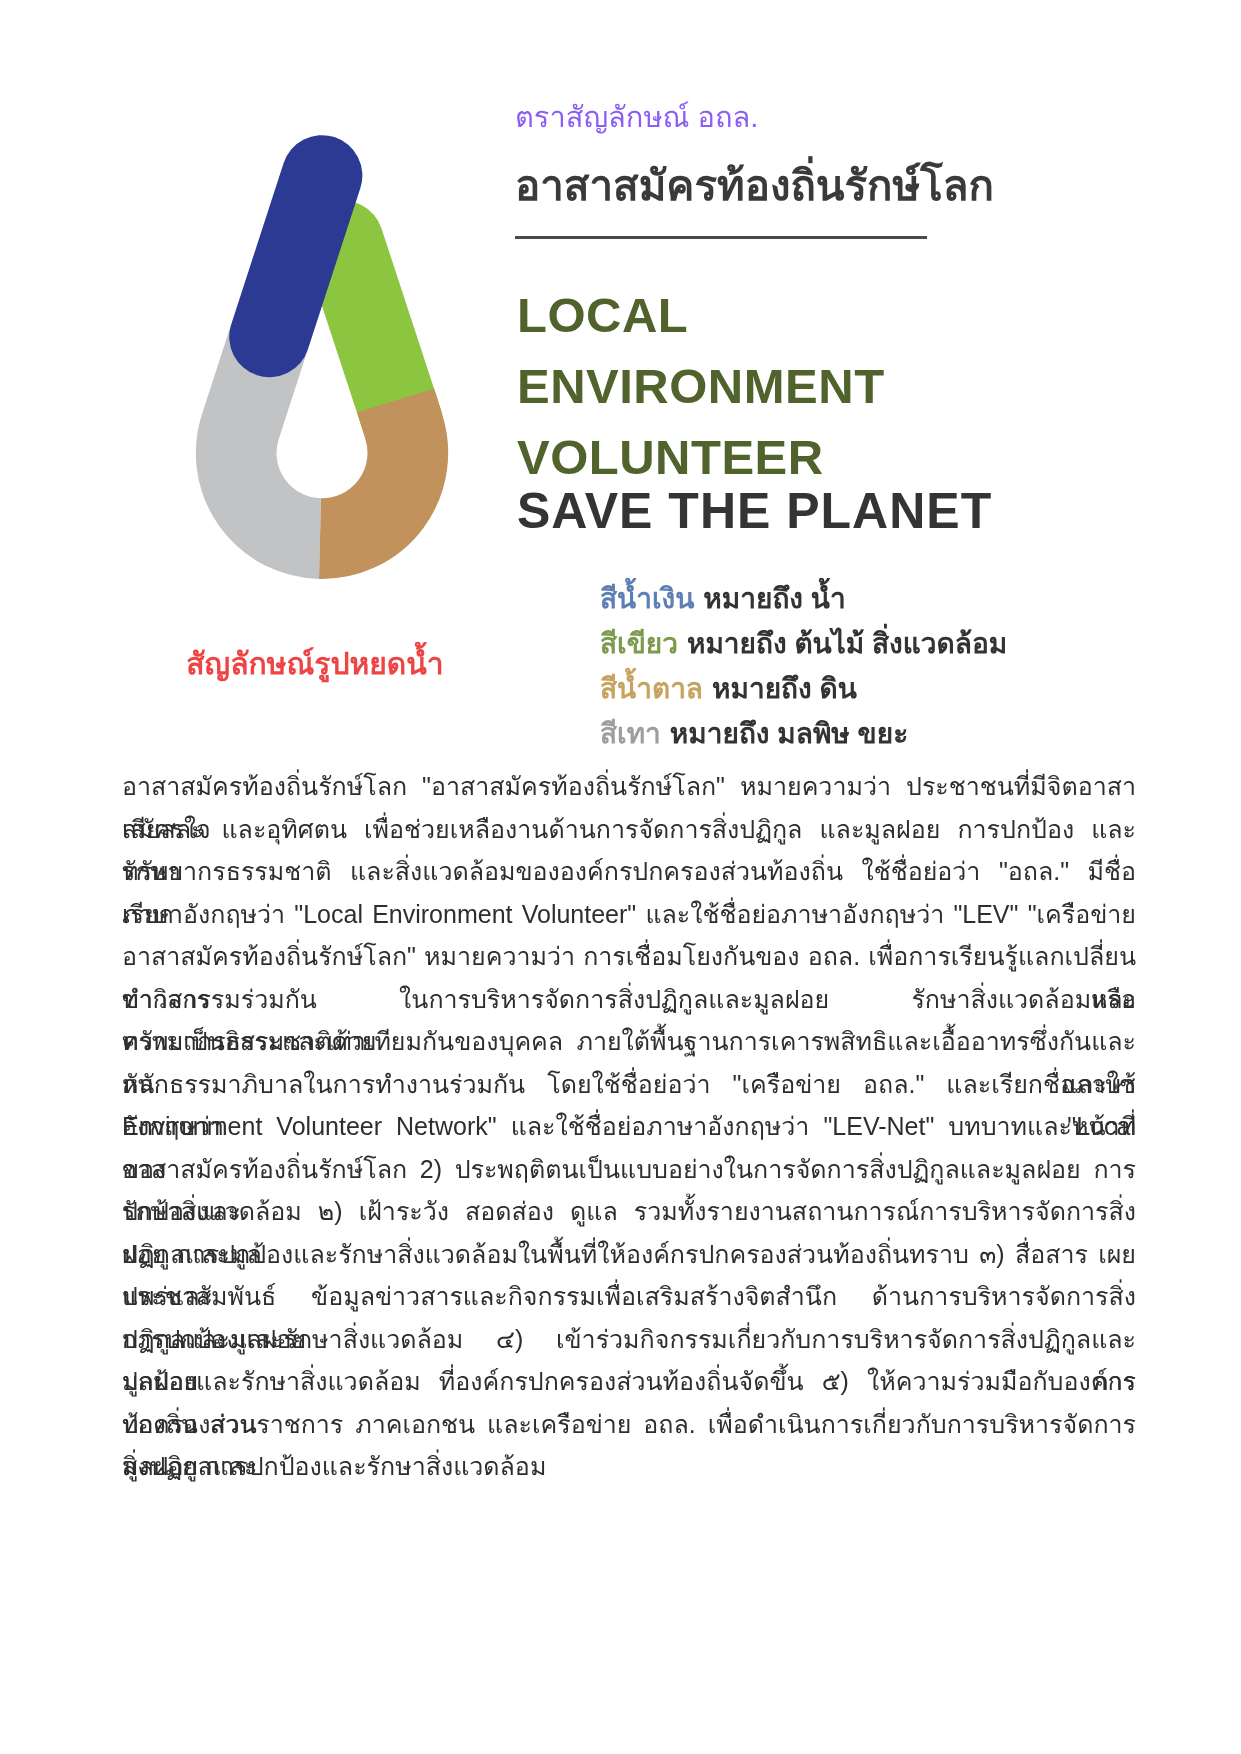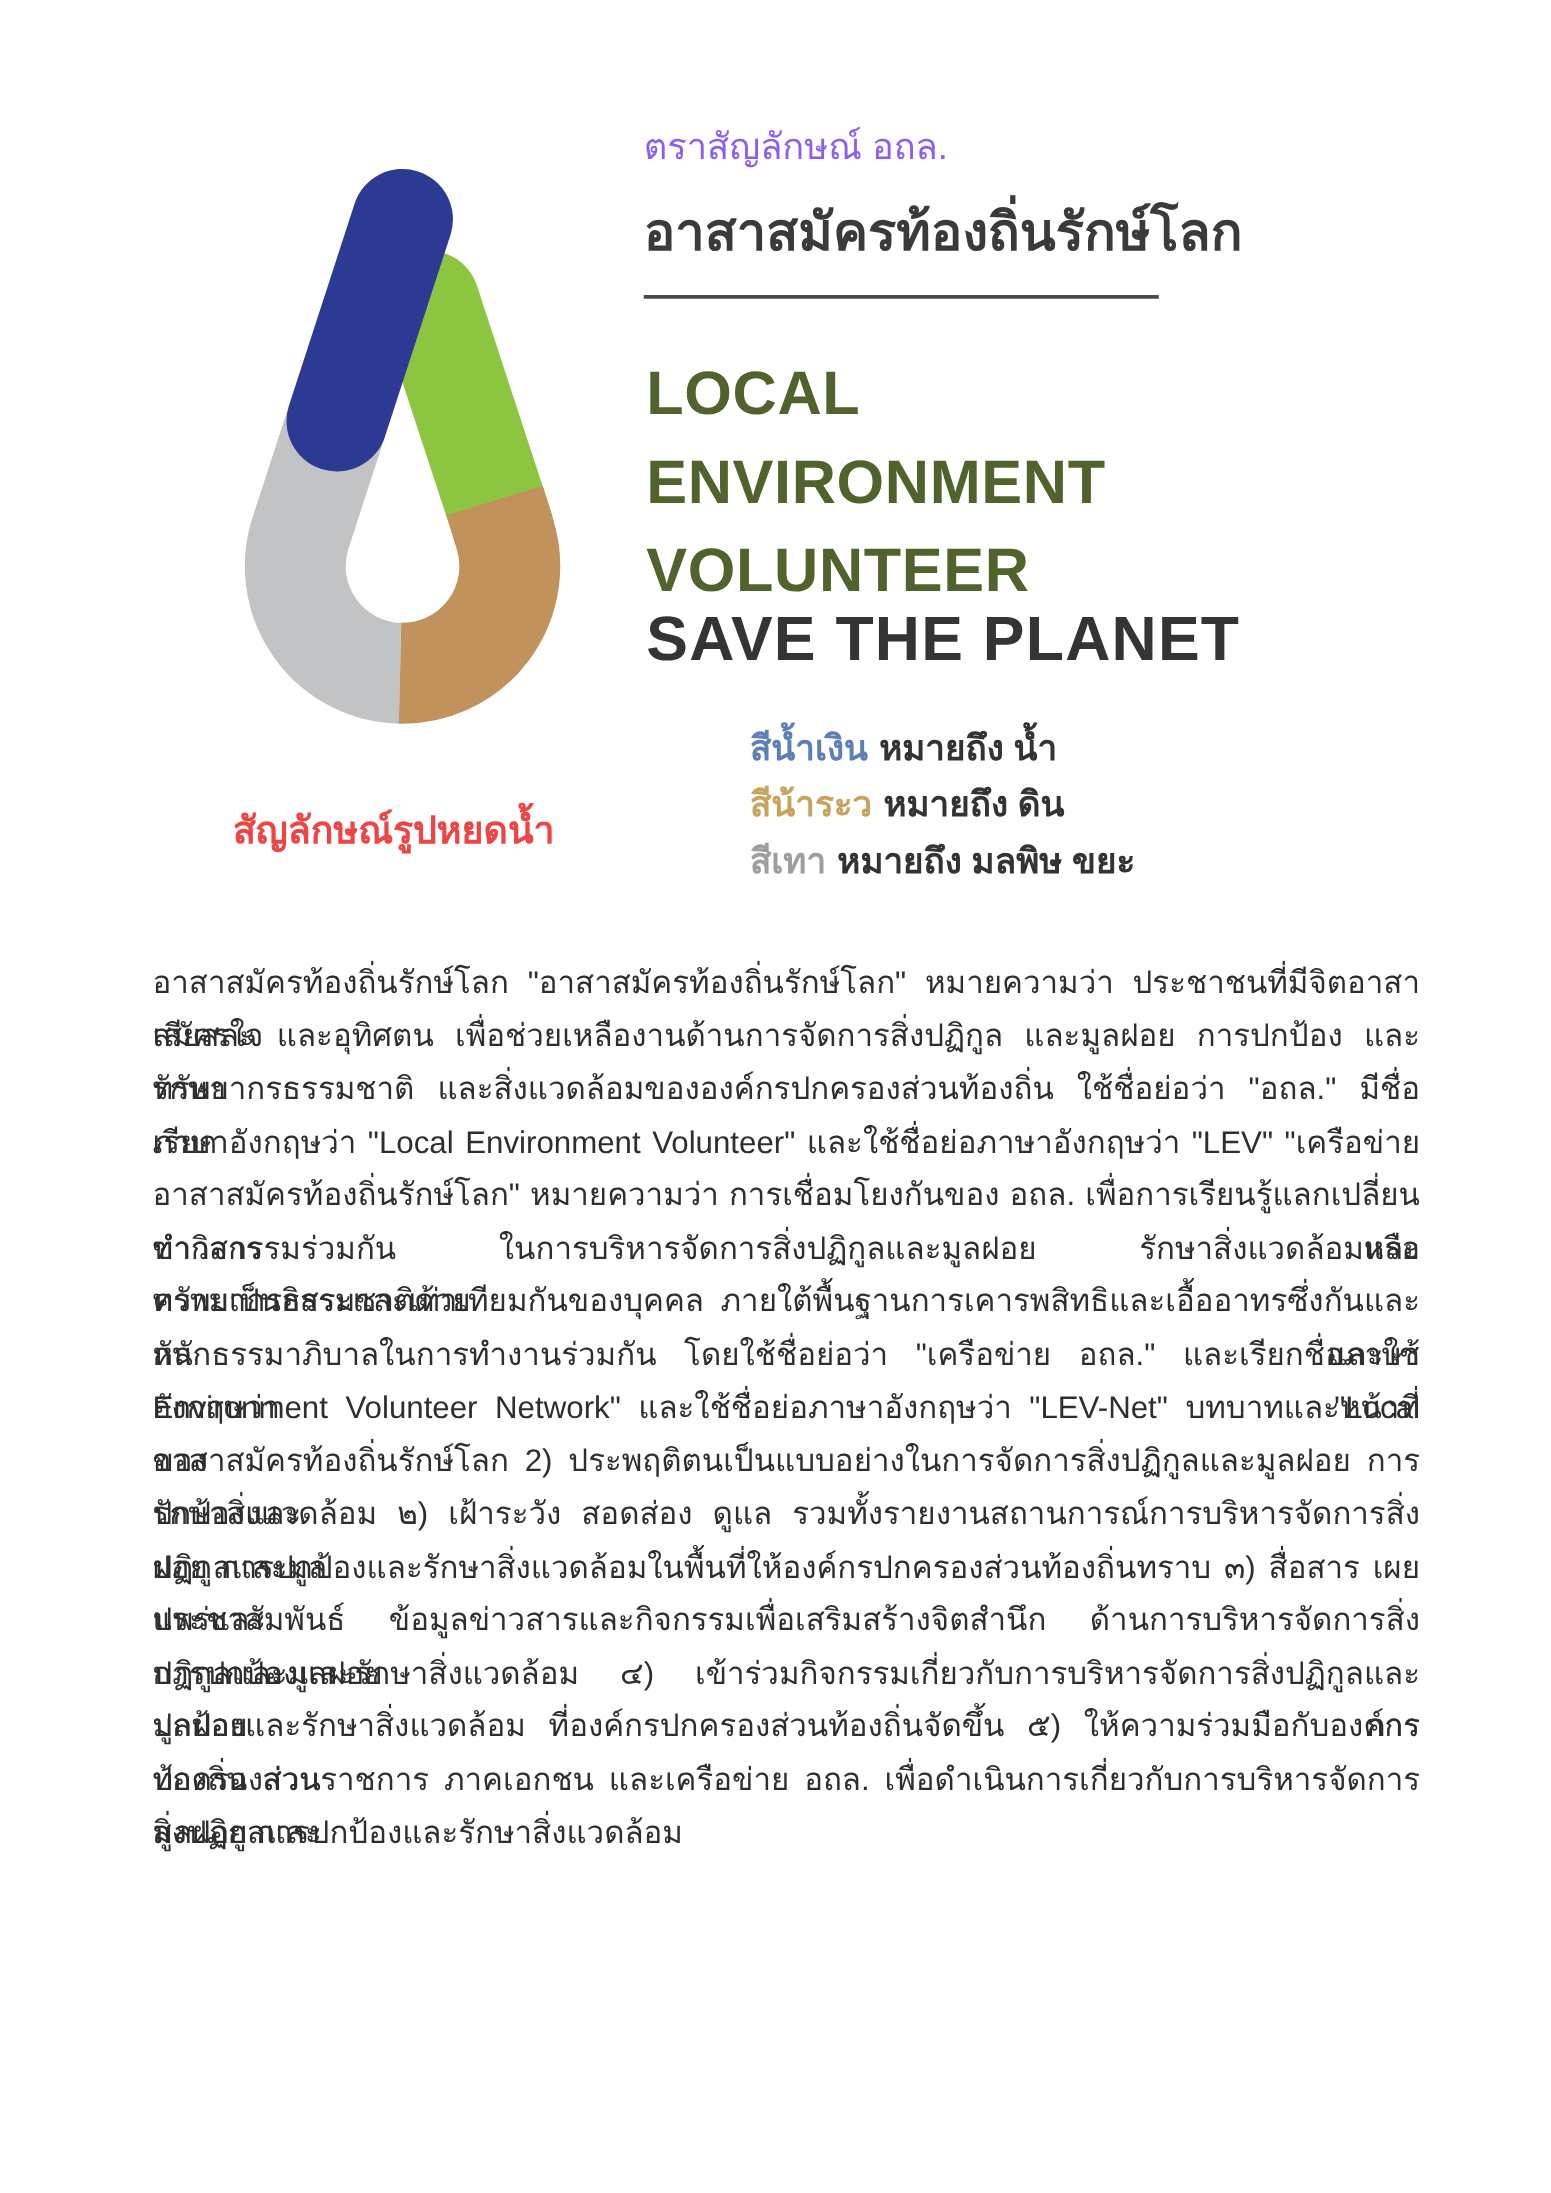--- a/index.html
+++ b/index.html
@@ -130,21 +130,24 @@
     <div>VOLUNTEER</div>
   </div>
 
   <div class="tagline">SAVE THE PLANET</div>
 
   <div class="legend">
     <div class="legend-row">
       <span class="cw" style="color: rgb(93, 127, 179);">สีน้ำเงิน</span><span>หมายถึง น้ำ</span>
     </div>
     <div class="legend-row">
-      <span class="cw" style="color: rgb(198, 163, 95);">สีน้าระว</span><span>หมายถึง ดิน</span>
+      <span class="cw" style="color: rgb(125, 155, 78);">สีเขียว</span><span>หมายถึง ต้นไม้ สิ่งแวดล้อม</span>
+    </div>
+    <div class="legend-row">
+      <span class="cw" style="color: rgb(198, 163, 95);">สีน้ำตาล</span><span>หมายถึง ดิน</span>
     </div>
     <div class="legend-row">
       <span class="cw" style="color: rgb(158, 158, 158);">สีเทา</span><span>หมายถึง มลพิษ ขยะ</span>
     </div>
   </div>
 
   <div class="body-text">
     <div class="body-line">อาสาสมัครท้องถิ่นรักษ์โลก "อาสาสมัครท้องถิ่นรักษ์โลก" หมายความว่า ประชาชนที่มีจิตอาสา สมัครใจ</div>
     <div class="body-line">เสียสละ และอุทิศตน เพื่อช่วยเหลืองานด้านการจัดการสิ่งปฏิกูล และมูลฝอย การปกป้อง และรักษา</div>
     <div class="body-line">ทรัพยากรธรรมชาติ และสิ่งแวดล้อมขององค์กรปกครองส่วนท้องถิ่น ใช้ชื่อย่อว่า "อถล." มีชื่อเรียก</div>

